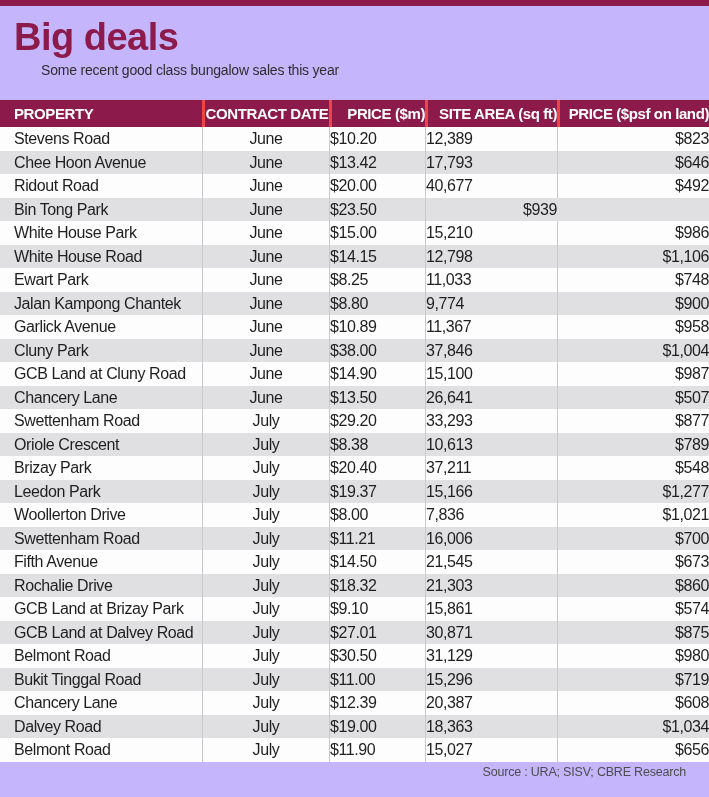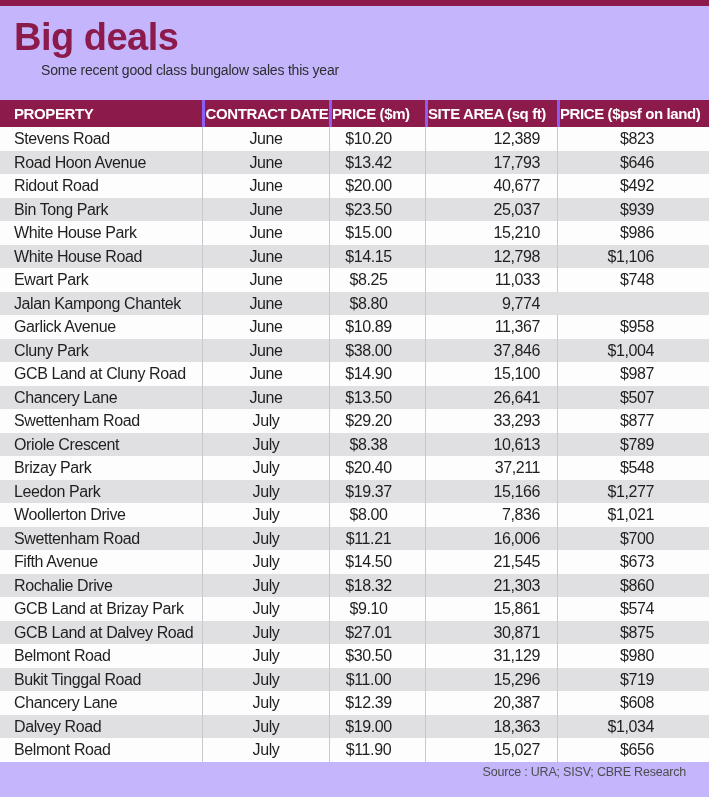--- a/index.html
+++ b/index.html
@@ -51,40 +51,40 @@
   .thead .cell {
     color: #FFFFFF;
     font-weight: bold;
     font-size: 15px;
     letter-spacing: -0.4px;
     line-height: 27px;
     height: 27px;
     white-space: nowrap;
     overflow: hidden;
   }
-  .thead .cell + .cell { border-left: 3px solid #8b5cf6; }
+  .thead .cell + .cell { border-left: 3px solid #ef4444; }
   .tbody .trow { height: 23.5px; background: #FDFDFE; }
   .tbody .trow.stripe { background: #E0E0E3; }
   .tbody .cell {
     font-size: 16px;
     color: #1F1F1F;
     letter-spacing: -0.4px;
     line-height: 23.5px;
     height: 23.5px;
     white-space: nowrap;
     overflow: hidden;
   }
   .tbody .cell + .cell { border-left: 1px solid #C9C9CD; }
   
   .c0 { text-align: left;   padding-left: 14px; }
   .c1 { text-align: center; }
-  .c2 { text-align: center;  padding-right: 18px; }
-  .c3 { text-align: right;  padding-right: 17px; }
-  .c4 { text-align: right;  padding-right: 55px; }
-  .thead .c2, .thead .c3, .thead .c4 { text-align: left; padding-right: 0; }
+  .c2 { text-align: left;  padding-right: 18px; }
+  .c3 { text-align: left;  padding-right: 17px; }
+  .c4 { text-align: right;  }
+  .thead .c2, .thead .c3, .thead .c4 { text-align: right; padding-right: 0; }
   .footer {
     position: absolute;
     top: 765px;
     right: 23px;
     font-size: 12.5px;
     color: #4D4D4D;
     letter-spacing: -0.2px;
   }
 </style>
 </head>
@@ -105,38 +105,37 @@
       </div>
     <div class="tbody" id="tbody-rows">
         <div class="trow">
           <div class="cell c0">Stevens Road</div>
           <div class="cell c1">June</div>
           <div class="cell c2">$10.20</div>
           <div class="cell c3">12,389</div>
           <div class="cell c4">$823</div>
         </div>
         <div class="trow stripe">
-          <div class="cell c0">Road Hoon Avenue</div>
+          <div class="cell c0">Chee Hoon Avenue</div>
           <div class="cell c1">June</div>
           <div class="cell c2">$13.42</div>
           <div class="cell c3">17,793</div>
           <div class="cell c4">$646</div>
         </div>
         <div class="trow">
           <div class="cell c0">Ridout Road</div>
           <div class="cell c1">June</div>
           <div class="cell c2">$20.00</div>
           <div class="cell c3">40,677</div>
           <div class="cell c4">$492</div>
         </div>
         <div class="trow stripe">
           <div class="cell c0">Bin Tong Park</div>
           <div class="cell c1">June</div>
           <div class="cell c2">$23.50</div>
-          <div class="cell c3">25,037</div>
           <div class="cell c4">$939</div>
         </div>
         <div class="trow">
           <div class="cell c0">White House Park</div>
           <div class="cell c1">June</div>
           <div class="cell c2">$15.00</div>
           <div class="cell c3">15,210</div>
           <div class="cell c4">$986</div>
         </div>
         <div class="trow stripe">
@@ -151,20 +150,21 @@
           <div class="cell c1">June</div>
           <div class="cell c2">$8.25</div>
           <div class="cell c3">11,033</div>
           <div class="cell c4">$748</div>
         </div>
         <div class="trow stripe">
           <div class="cell c0">Jalan Kampong Chantek</div>
           <div class="cell c1">June</div>
           <div class="cell c2">$8.80</div>
           <div class="cell c3">9,774</div>
+          <div class="cell c4">$900</div>
         </div>
         <div class="trow">
           <div class="cell c0">Garlick Avenue</div>
           <div class="cell c1">June</div>
           <div class="cell c2">$10.89</div>
           <div class="cell c3">11,367</div>
           <div class="cell c4">$958</div>
         </div>
         <div class="trow stripe">
           <div class="cell c0">Cluny Park</div>

